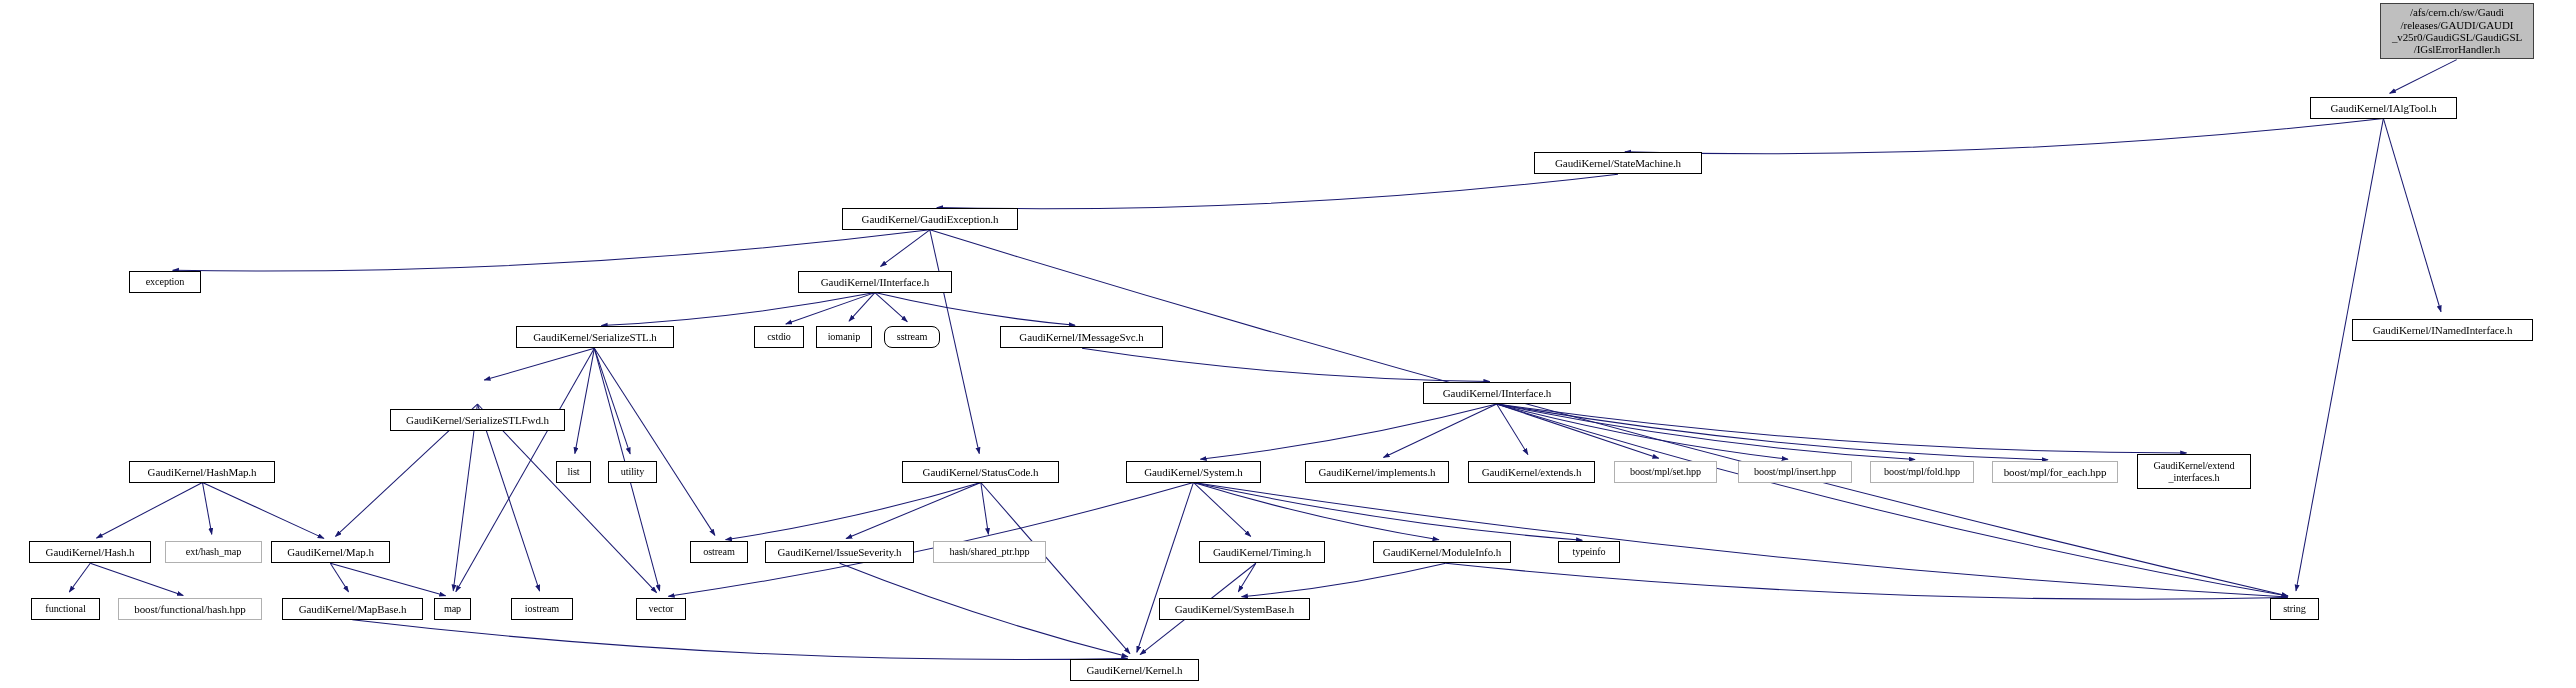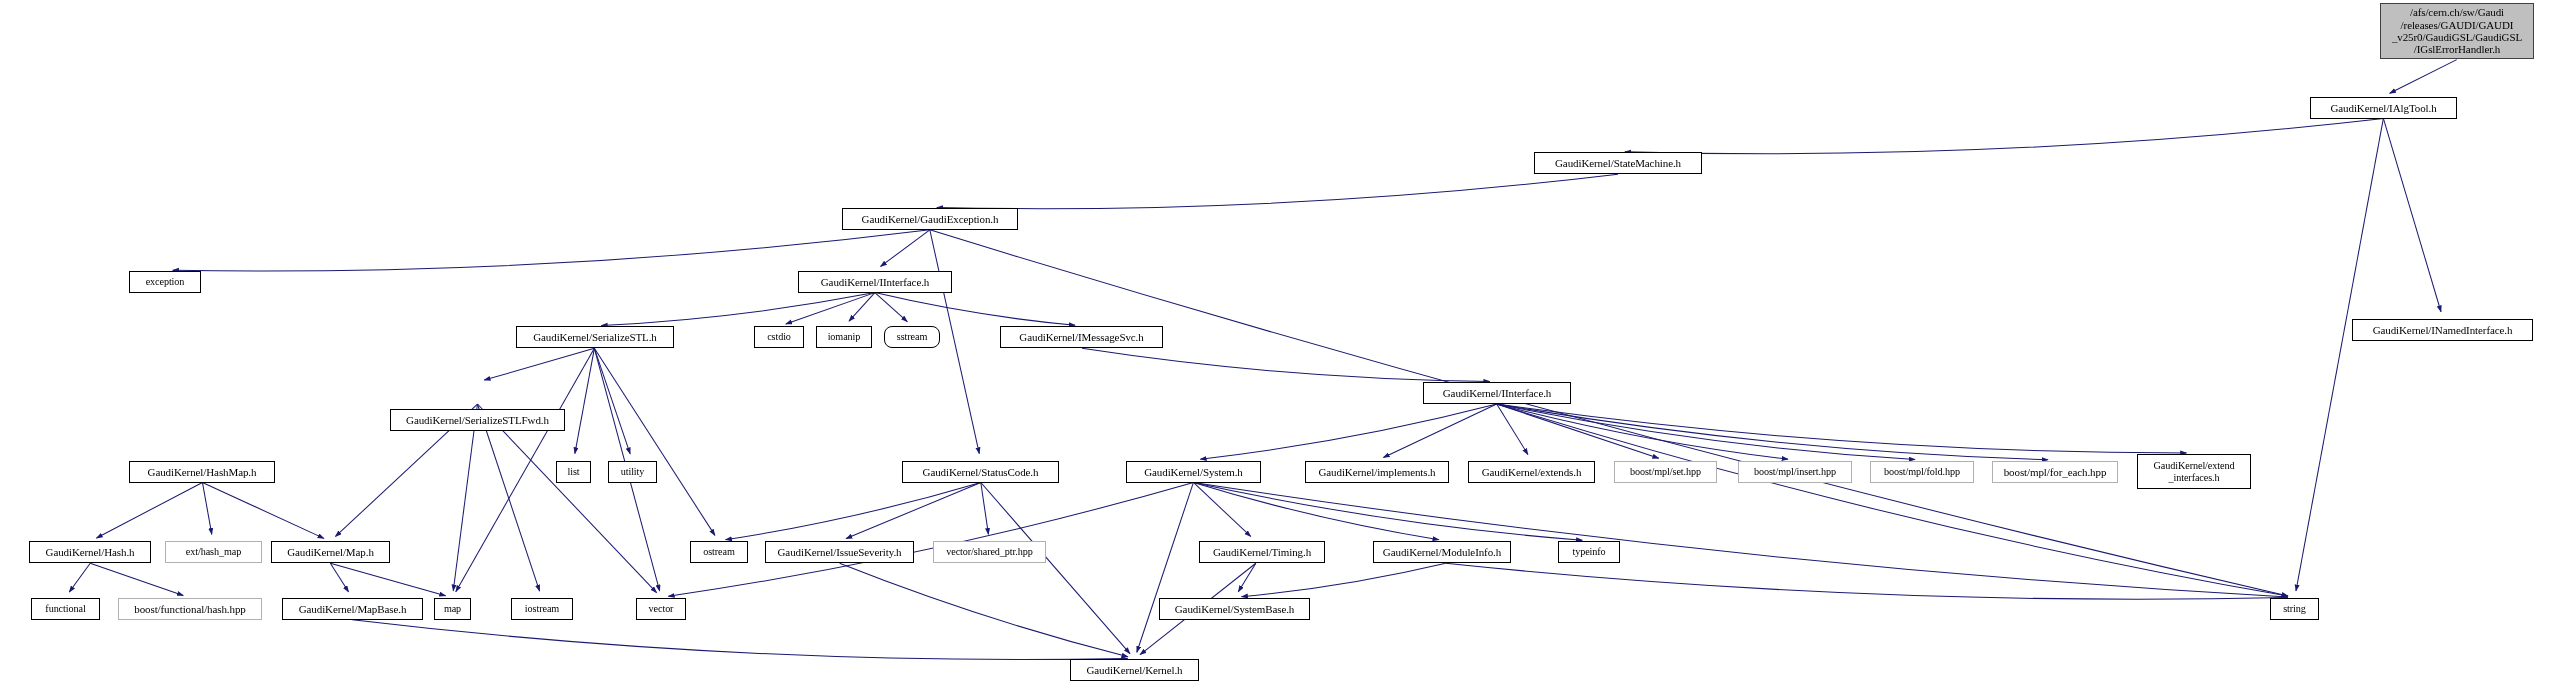--- a/index.html
+++ b/index.html
@@ -151,21 +151,21 @@
       <div class="node ext small" style="left: 1738px; top: 461px; width: 114px; height: 22px;">boost/mpl/insert.hpp</div>
       <div class="node ext small" style="left: 1870px; top: 461px; width: 104px; height: 22px;">boost/mpl/fold.hpp</div>
       <div class="node ext" style="left: 1992px; top: 461px; width: 126px; height: 22px;">boost/mpl/for_each.hpp</div>
       <div class="node small" style="left: 2137px; top: 454px; width: 114px; height: 35px;">GaudiKernel/extend
 _interfaces.h</div>
       <div class="node" style="left: 29px; top: 541px; width: 122px; height: 22px;">GaudiKernel/Hash.h</div>
       <div class="node ext small" style="left: 165px; top: 541px; width: 97px; height: 22px;">ext/hash_map</div>
       <div class="node" style="left: 271px; top: 541px; width: 119px; height: 22px;">GaudiKernel/Map.h</div>
       <div class="node small" style="left: 690px; top: 541px; width: 58px; height: 22px;">ostream</div>
       <div class="node" style="left: 765px; top: 541px; width: 149px; height: 22px;">GaudiKernel/IssueSeverity.h</div>
-      <div class="node ext small" style="left: 933px; top: 541px; width: 113px; height: 22px;">vector/shared_ptr.hpp</div>
+      <div class="node ext small" style="left: 933px; top: 541px; width: 113px; height: 22px;">hash/shared_ptr.hpp</div>
       <div class="node" style="left: 1193px; top: 541px; width: 126px; height: 22px; margin-left: 6px;">GaudiKernel/Timing.h</div>
       <div class="node" style="left: 1373px; top: 541px; width: 138px; height: 22px;">GaudiKernel/ModuleInfo.h</div>
       <div class="node small" style="left: 1558px; top: 541px; width: 62px; height: 22px;">typeinfo</div>
       <div class="node small" style="left: 31px; top: 598px; width: 69px; height: 22px;">functional</div>
       <div class="node ext" style="left: 118px; top: 598px; width: 144px; height: 22px;">boost/functional/hash.hpp</div>
       <div class="node" style="left: 282px; top: 598px; width: 141px; height: 22px;">GaudiKernel/MapBase.h</div>
       <div class="node small" style="left: 434px; top: 598px; width: 37px; height: 22px;">map</div>
       <div class="node small" style="left: 511px; top: 598px; width: 62px; height: 22px;">iostream</div>
       <div class="node small" style="left: 636px; top: 598px; width: 50px; height: 22px;">vector</div>
       <div class="node" style="left: 1159px; top: 598px; width: 151px; height: 22px;">GaudiKernel/SystemBase.h</div>

